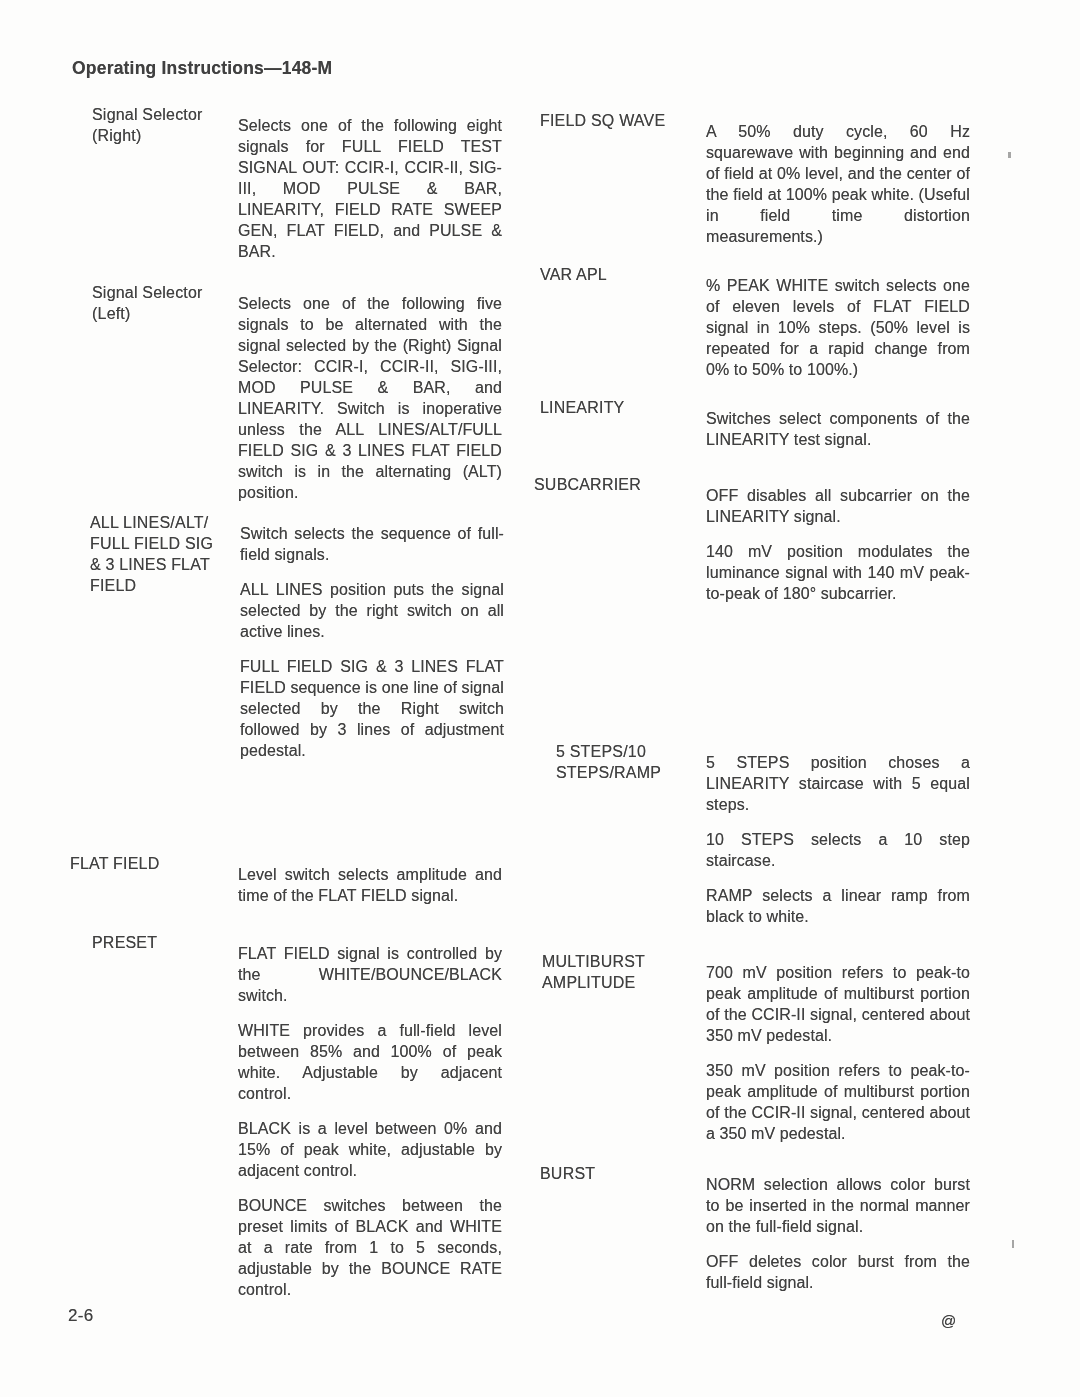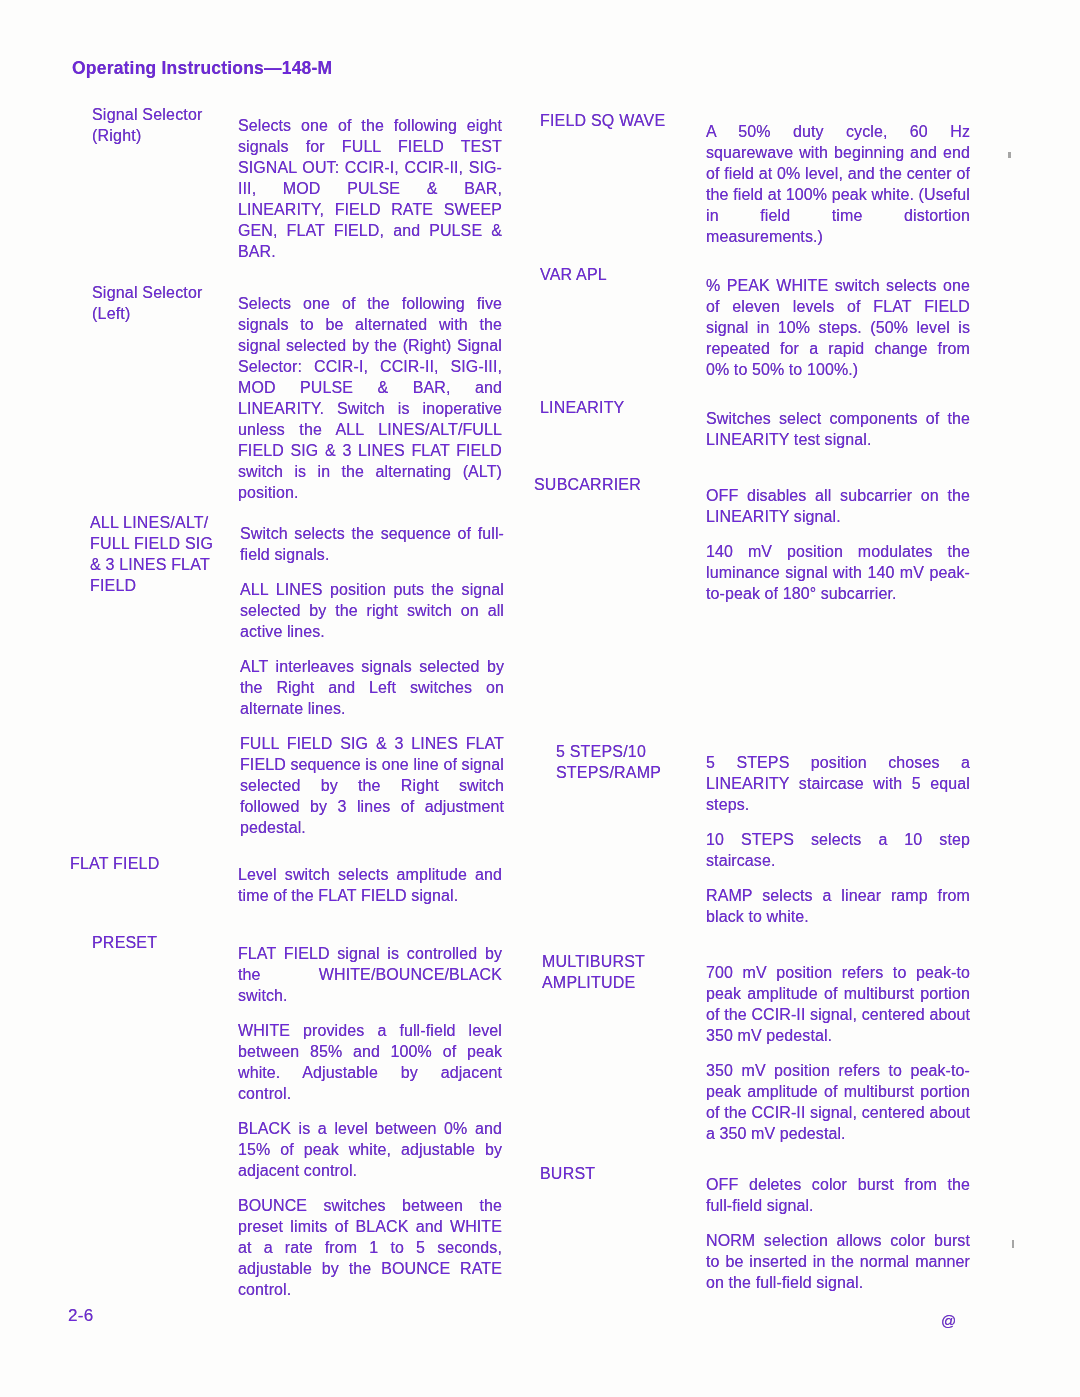--- a/index.html
+++ b/index.html
@@ -7,21 +7,21 @@
     padding: 0;
     background: #ffffff;
   }
   .page {
     position: relative;
     width: 1080px;
     height: 1397px;
     background: #fdfdfc;
     overflow: hidden;
     font-family: "Liberation Sans", "DejaVu Sans", sans-serif;
-    color: #6d28d9;
+    color: #404040;
     text-shadow: 0 0 0.4px rgba(20,20,20,0.55);
   }
   .hdr {
     position: absolute;
     left: 72px;
     top: 58px;
     margin: 0;
     font-size: 17.5px;
     font-weight: bold;
     letter-spacing: 0.2px;
@@ -97,21 +97,20 @@
   </section>
 
   <section class="entry" style="top:512px">
     <div class="term" style="left:90px">ALL LINES/ALT/
 FULL FIELD SIG
 &amp; 3 LINES FLAT
 FIELD</div>
     <div class="def" style="left:240px">
       <p>Switch selects the sequence of full-field signals.</p>
       <p>ALL LINES position puts the signal selected by the right switch on all active lines.</p>
-      <p>ALT interleaves signals selected by the Right and Left switches on alternate lines.</p>
       <p>FULL FIELD SIG &amp; 3 LINES FLAT FIELD sequence is one line of signal selected by the Right switch followed by 3 lines of adjustment pedestal.</p>
     </div>
   </section>
 
   <section class="entry" style="top:853px">
     <div class="term" style="left:70px">FLAT FIELD</div>
     <div class="def" style="left:238px">
       <p>Level switch selects amplitude and time of the FLAT FIELD signal.</p>
     </div>
   </section>
@@ -170,22 +169,22 @@
 AMPLITUDE</div>
     <div class="def" style="left:706px">
       <p>700 mV position refers to peak-to peak amplitude of multiburst portion of the CCIR-II signal, centered about 350 mV pedestal.</p>
       <p>350 mV position refers to peak-to-peak amplitude of multiburst portion of the CCIR-II signal, centered about a 350 mV pedestal.</p>
     </div>
   </section>
 
   <section class="entry" style="top:1163px">
     <div class="term" style="left:540px">BURST</div>
     <div class="def" style="left:706px">
+      <p>NORM selection allows color burst to be inserted in the normal manner on the full-field signal.</p>
       <p>OFF deletes color burst from the full-field signal.</p>
-      <p>NORM selection allows color burst to be inserted in the normal manner on the full-field signal.</p>
     </div>
   </section>
 
   <div class="pagenum">2-6</div>
   <div class="pmark">@</div>
 
   <div class="speck a"></div>
   <div class="speck b"></div>
 
 </div>

